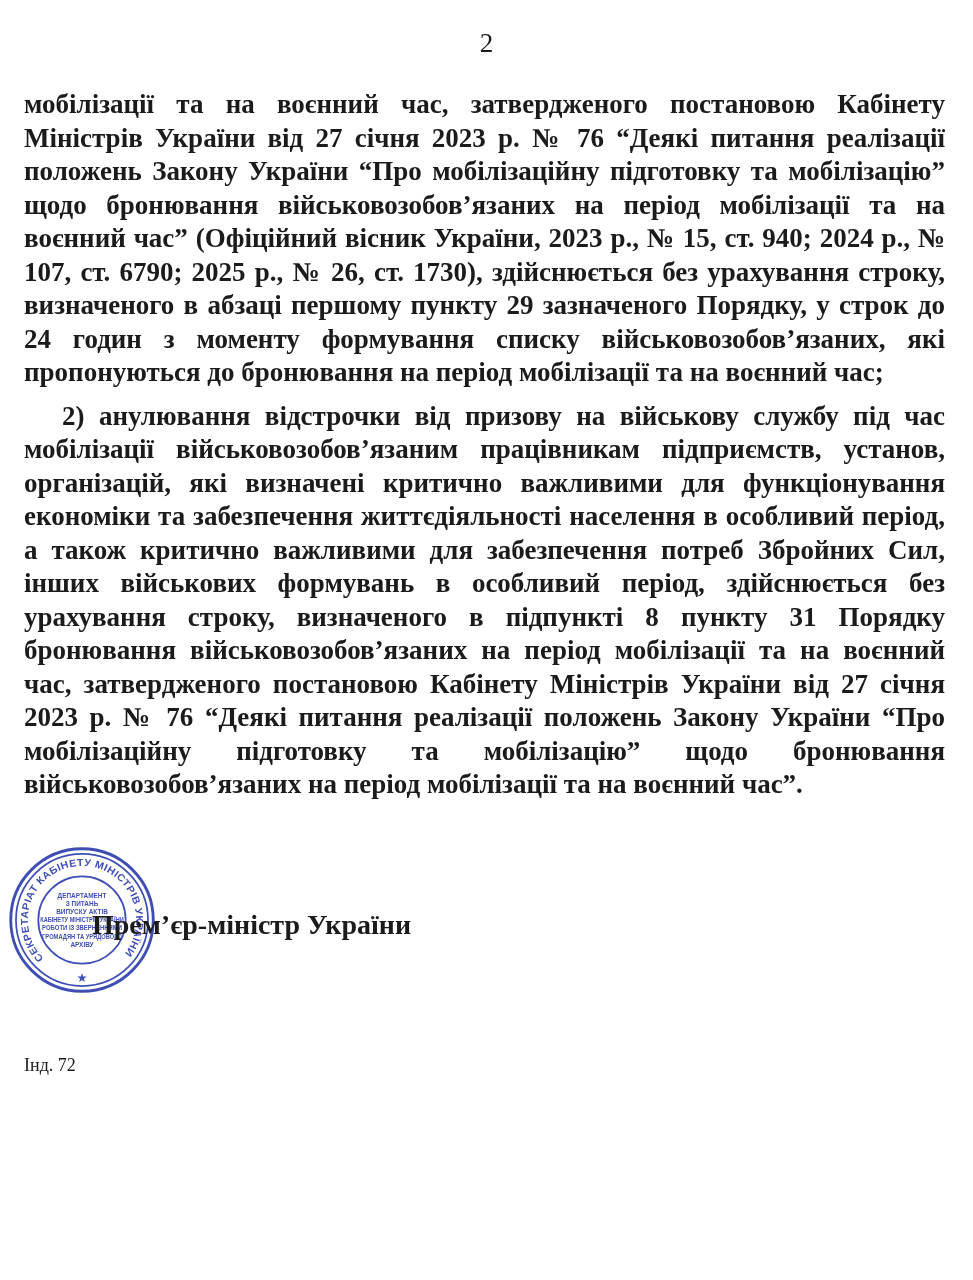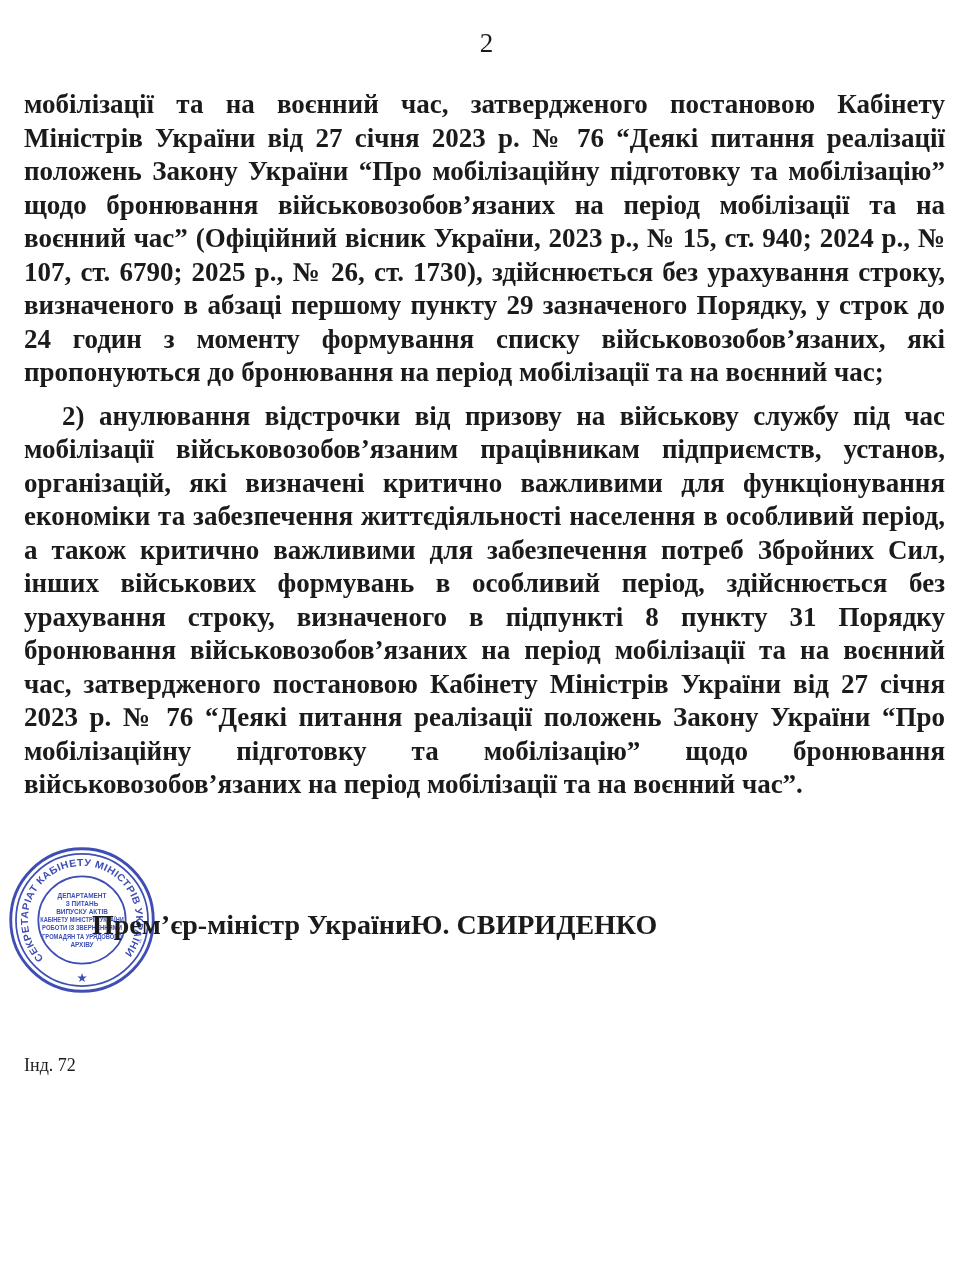--- a/index.html
+++ b/index.html
@@ -104,18 +104,17 @@
       <text x="80" y="73.7" text-anchor="middle" font-size="6.8" font-weight="bold" fill="#2e3fae">ВИПУСКУ АКТІВ</text>
       <text x="80" y="82.3" text-anchor="middle" font-size="6.8" font-weight="bold" textLength="88" lengthAdjust="spacingAndGlyphs" fill="#2e3fae">КАБІНЕТУ МІНІСТРІВ УКРАЇНИ</text>
       <text x="80" y="90.9" text-anchor="middle" font-size="6.8" font-weight="bold" textLength="84" lengthAdjust="spacingAndGlyphs" fill="#2e3fae">РОБОТИ ІЗ ЗВЕРНЕННЯМИ</text>
       <text x="80" y="99.5" text-anchor="middle" font-size="6.8" font-weight="bold" textLength="84" lengthAdjust="spacingAndGlyphs" fill="#2e3fae">ГРОМАДЯН ТА УРЯДОВОГО</text>
       <text x="80" y="108.1" text-anchor="middle" font-size="6.8" font-weight="bold" fill="#2e3fae">АРХІВУ</text>
     </svg>
   </div>
 
   <div class="signature-row">
     <span>Прем’єр-міністр України</span>
-    <span>Ю. СВИРИДЕНКО</span>
   </div>
 
   <div class="doc-index">Інд. 72</div>
 
 </div>
 
 </body></html>

